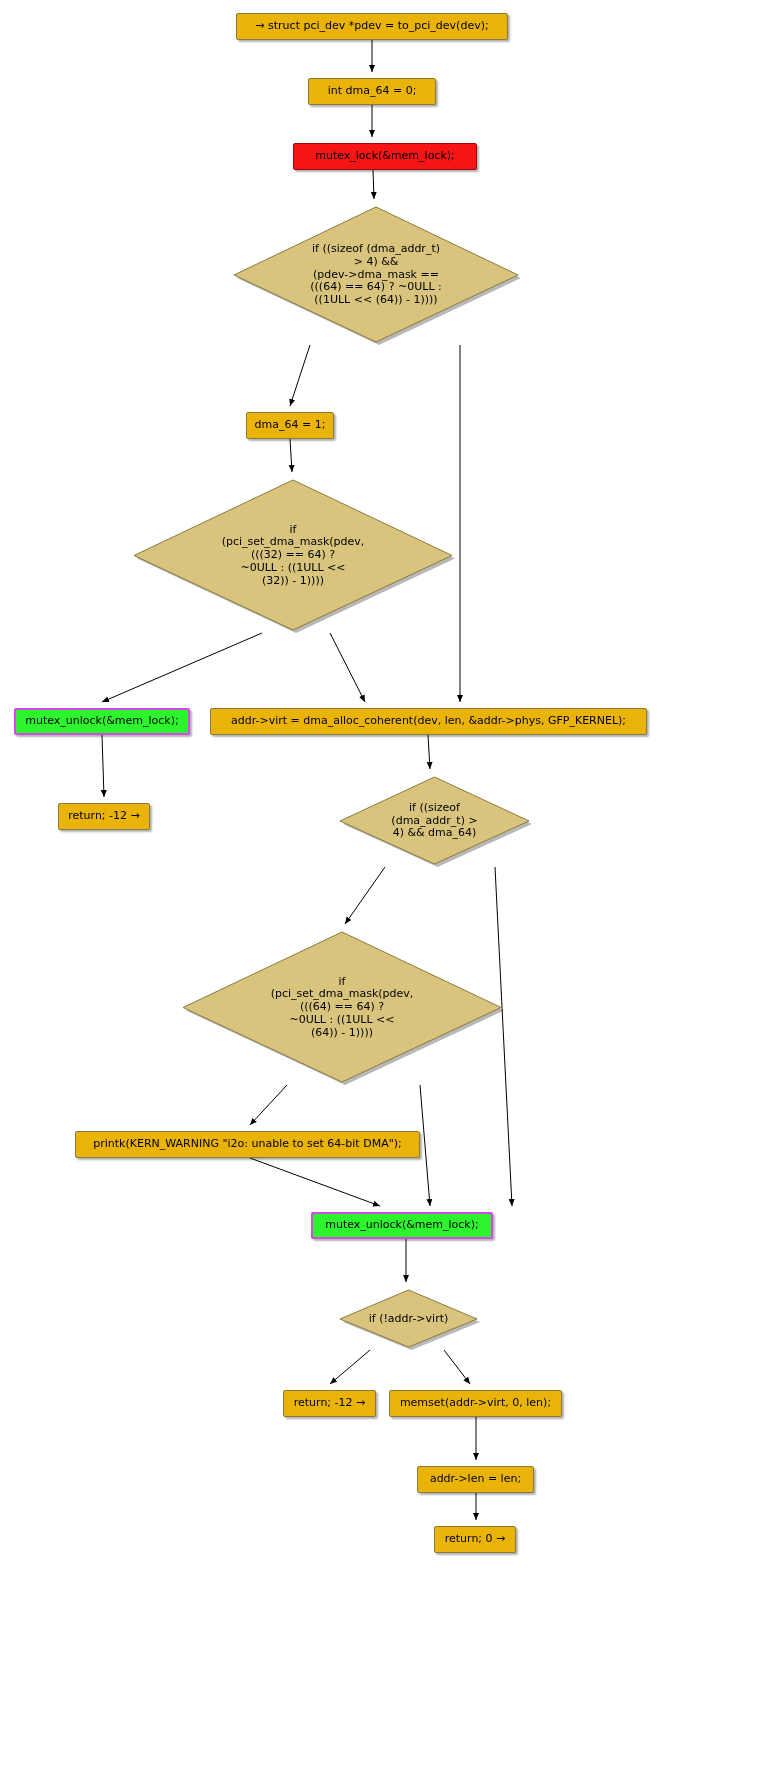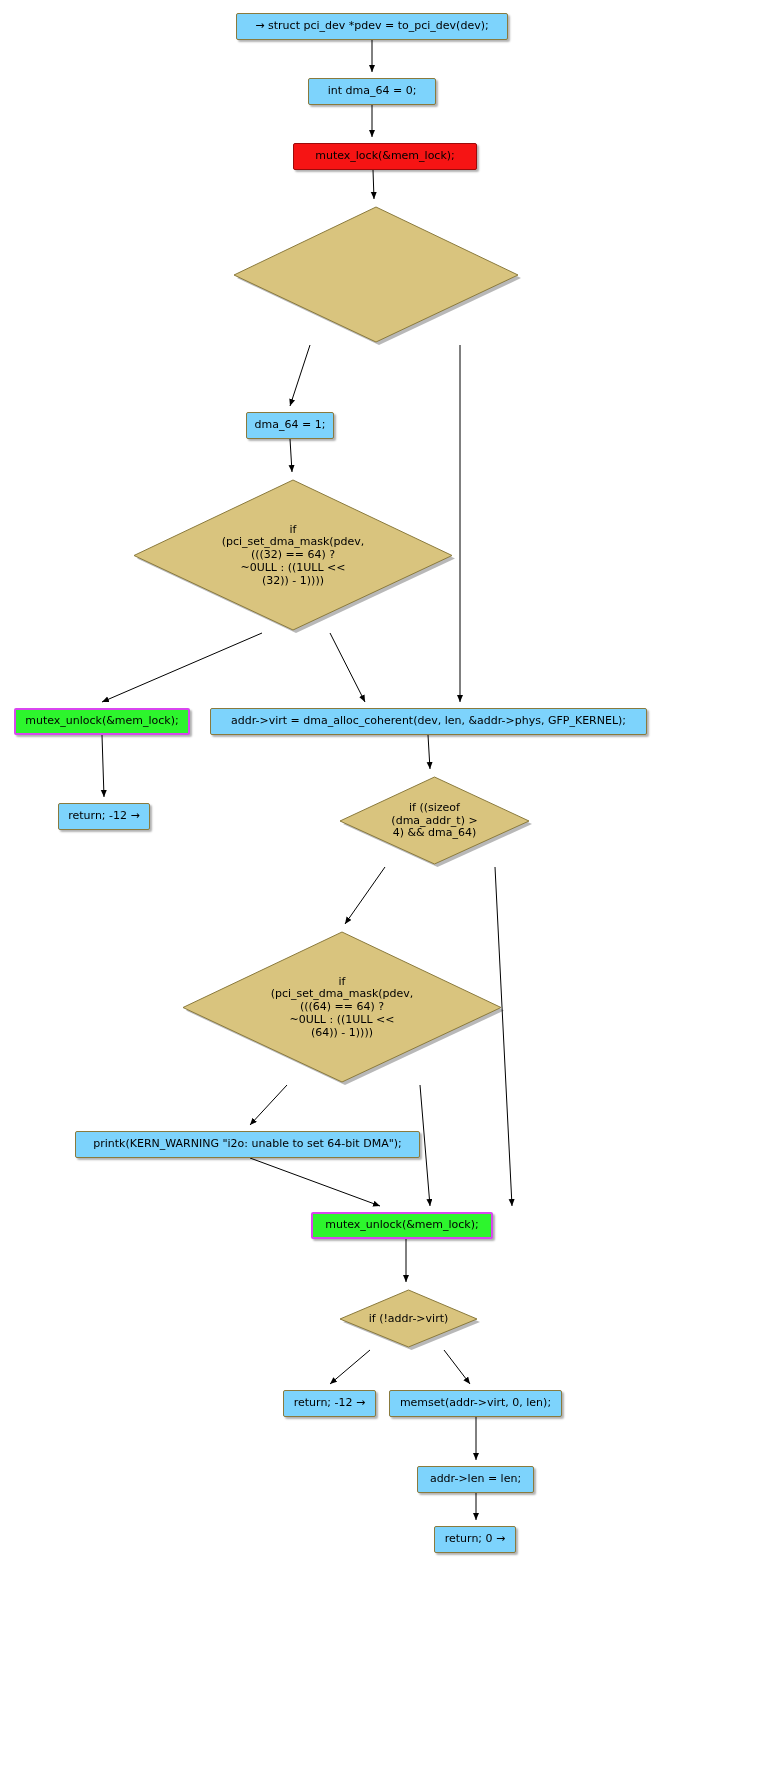--- a/index.html
+++ b/index.html
@@ -29,21 +29,21 @@
     display: flex;
     align-items: center;
     justify-content: center;
     text-align: center;
     white-space: pre;
     line-height: 1.16;
     color: #000000;
   }
   
   .box {
-    background: #7dd3fc;
+    background: #eab308;
     border: 1px solid #8a7a3d;
     border-radius: 2px;
     box-shadow: 2px 2px 2px rgba(0,0,0,0.30);
     font-size: 11px;
     padding: 0 6px;
   }
   .box.lock {
     background: #f61414;
     border: 1px solid #9c0b0b;
     font-weight: normal;
@@ -106,21 +106,25 @@
         <path d="M476,1493 L476,1520" fill="none" stroke="#000000" stroke-width="1" marker-end="url(#arrow)"></path>
       </g>
   </svg>
   <div id="node-layer">
       <div class="node box" style="left: 236px; top: 13px; width: 272px; height: 27px;"><span>→ struct pci_dev *pdev = to_pci_dev(dev);</span></div>
       <div class="node box" style="left: 308px; top: 78px; width: 128px; height: 27px;"><span>int dma_64 = 0;</span></div>
       <div class="node box lock" style="left: 293px; top: 143px; width: 184px; height: 27px;"><span>mutex_lock(&amp;mem_lock);</span></div>
       <div class="node diamond" style="left: 231px; top: 205px; width: 290px; height: 140px;"><svg class="dshape" viewBox="0 0 290 140" preserveAspectRatio="none">
           <path d="M148,5 L290,73 L148,140 L6,73 Z" fill="rgba(0,0,0,0.28)"></path>
           <path d="M145,2 L287,70 L145,137 L3,70 Z" fill="#d9c47e" stroke="#8a7a3d" stroke-width="1"></path>
-        </svg></div>
+        </svg><span class="dlabel">if ((sizeof (dma_addr_t)
+&gt; 4) &amp;&amp;
+(pdev-&gt;dma_mask ==
+(((64) == 64) ? ~0ULL :
+((1ULL &lt;&lt; (64)) - 1))))</span></div>
       <div class="node box" style="left: 246px; top: 412px; width: 88px; height: 27px;"><span>dma_64 = 1;</span></div>
       <div class="node diamond" style="left: 131px; top: 478px; width: 324px; height: 155px;"><svg class="dshape" viewBox="0 0 324 155" preserveAspectRatio="none">
           <path d="M165,5 L324,80.5 L165,155 L6,80.5 Z" fill="rgba(0,0,0,0.28)"></path>
           <path d="M162,2 L321,77.5 L162,152 L3,77.5 Z" fill="#d9c47e" stroke="#8a7a3d" stroke-width="1"></path>
         </svg><span class="dlabel">if
 (pci_set_dma_mask(pdev,
 (((32) == 64) ?
 ~0ULL : ((1ULL &lt;&lt;
 (32)) - 1))))</span></div>
       <div class="node box unlock" style="left: 14px; top: 708px; width: 176px; height: 27px;"><span>mutex_unlock(&amp;mem_lock);</span></div>

